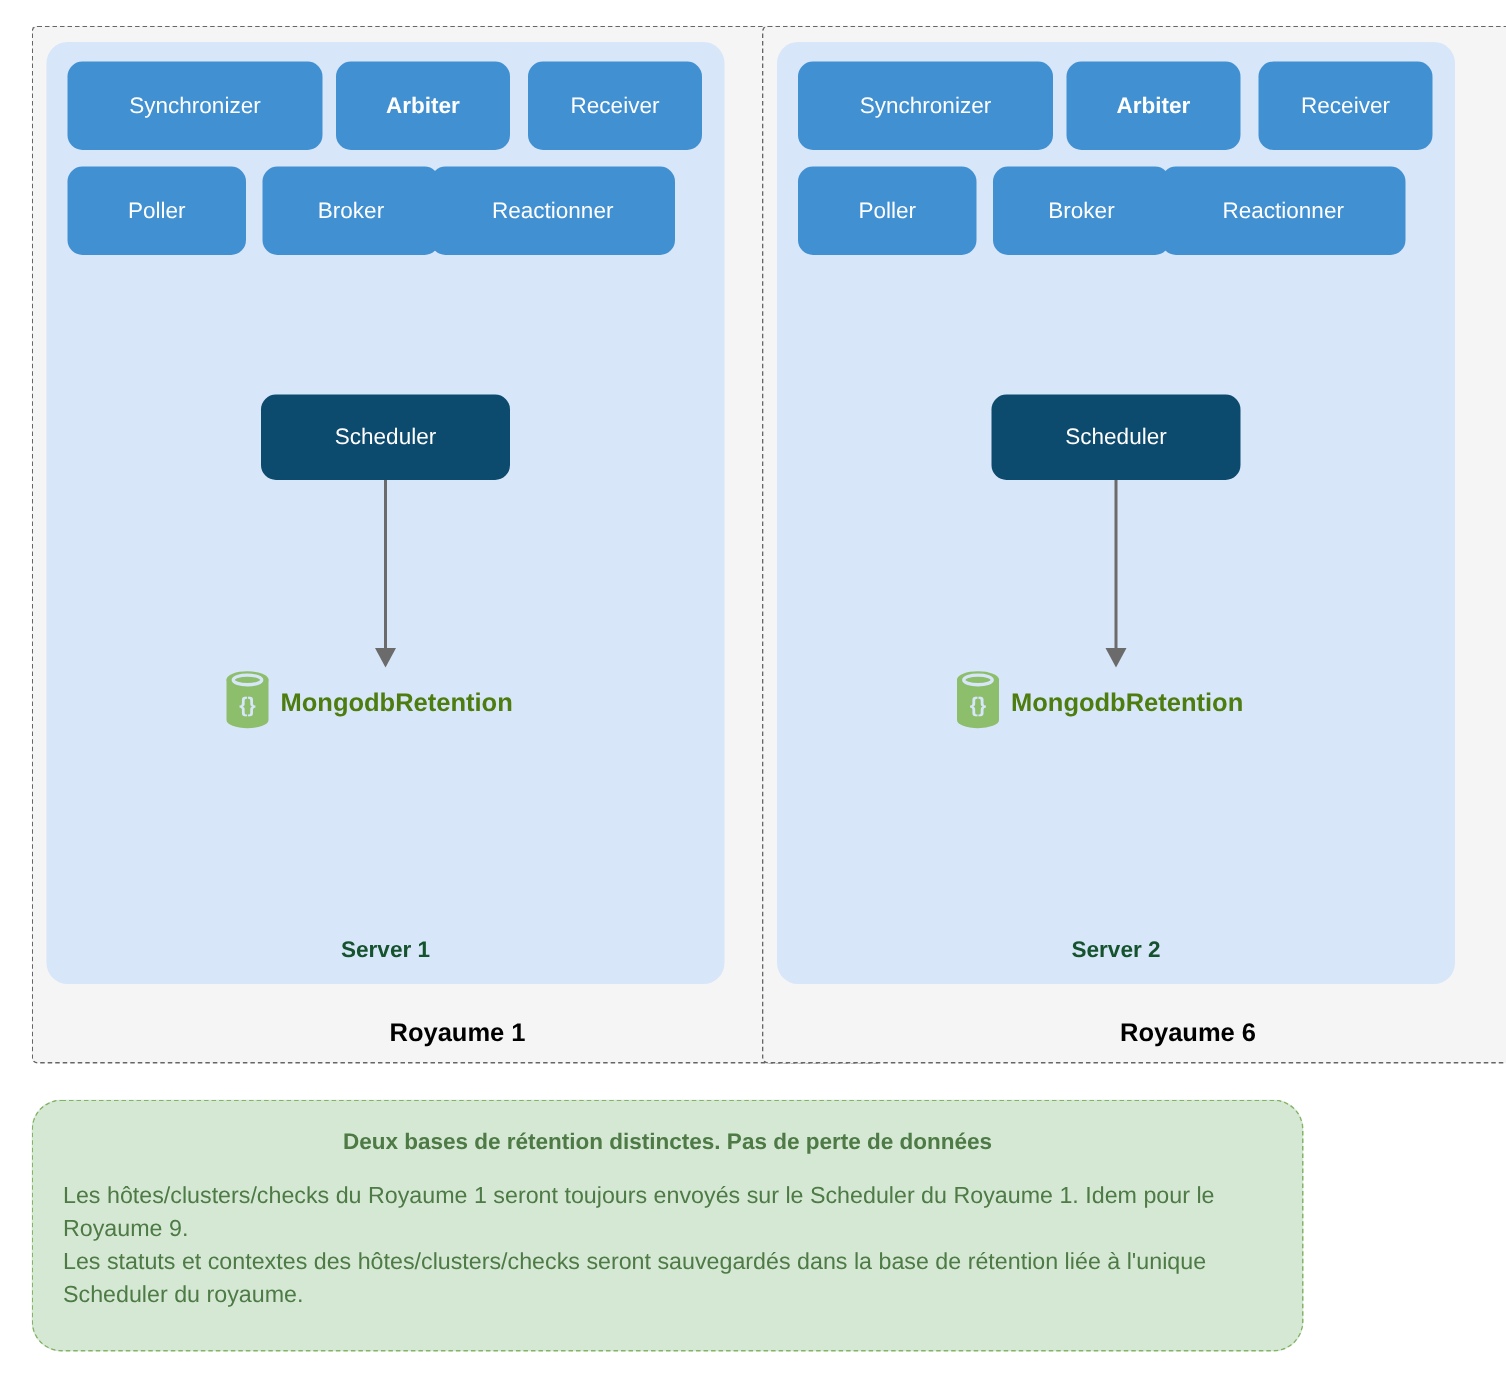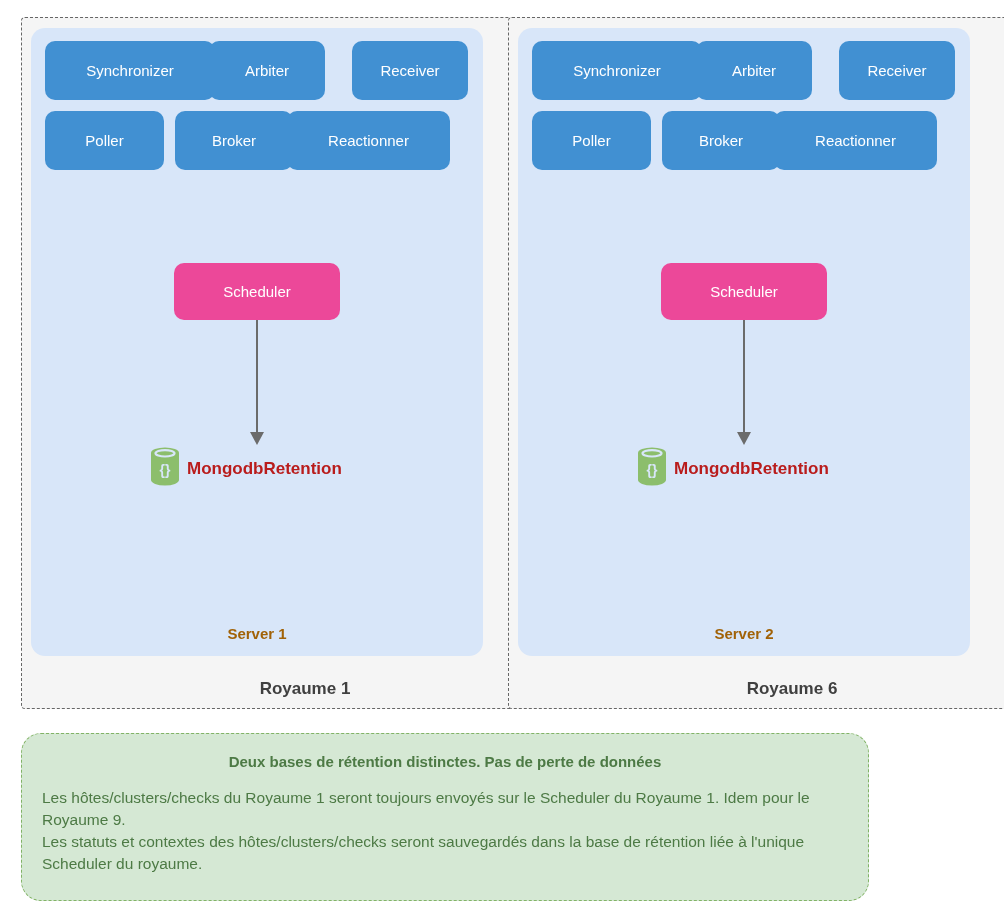--- a/index.html
+++ b/index.html
@@ -26,72 +26,72 @@
   .royaume.first  { left: 21px; }
   .royaume.second { left: 508px; }
   .royaume-label {
     position: absolute;
     bottom: 9px;
     left: 0;
     width: 100%;
     text-align: center;
     font-size: 17px;
     font-weight: bold;
-    color: #404040;
+    color: #000000;
   }
 
   
   .server-panel {
     position: absolute;
     left: 9px;
     top: 10px;
     width: 452px;
     height: 628px;
     background: #D8E6F9;
     border-radius: 14px;
   }
   .server-label {
     position: absolute;
     bottom: 14px;
     left: 0;
     width: 100%;
     text-align: center;
     font-size: 15px;
     font-weight: bold;
-    color: #a16207;
+    color: #14532d;
   }
 
   
   .svc {
     position: absolute;
     height: 59px;
     background: #4190D2;
     border-radius: 10px;
     color: #ffffff;
     font-size: 15px;
     display: flex;
     align-items: center;
     justify-content: center;
     text-align: center;
   }
   .svc-synchronizer { left: 14px;  top: 13px; width: 170px; }
-  .svc-arbiter      { left: 178px; top: 13px; width: 116px; }
+  .svc-arbiter      { left: 193px; top: 13px; width: 116px; font-weight: bold; }
   .svc-receiver     { left: 321px; top: 13px; width: 116px; }
   .svc-poller       { left: 14px;  top: 83px; width: 119px; }
   .svc-broker       { left: 144px; top: 83px; width: 118px; }
   .svc-reactionner  { left: 256px; top: 83px; width: 163px; }
 
   
   .scheduler {
     position: absolute;
     left: 143px;
     top: 235px;
     width: 166px;
     height: 57px;
-    background: #ec4899;
+    background: #0c4a6e;
     border-radius: 10px;
     color: #ffffff;
     font-size: 15px;
     display: flex;
     align-items: center;
     justify-content: center;
   }
 
   
   .arrow-line {
@@ -118,21 +118,21 @@
     position: absolute;
     left: 119px;
     top: 419px;
     display: flex;
     align-items: center;
     gap: 7px;
   }
   .mongo-label {
     font-size: 17px;
     font-weight: bold;
-    color: #b91c1c;
+    color: #4d7c0f;
     white-space: nowrap;
   }
 
   
   .note {
     position: absolute;
     left: 21px;
     top: 733px;
     width: 848px;
     height: 168px;

